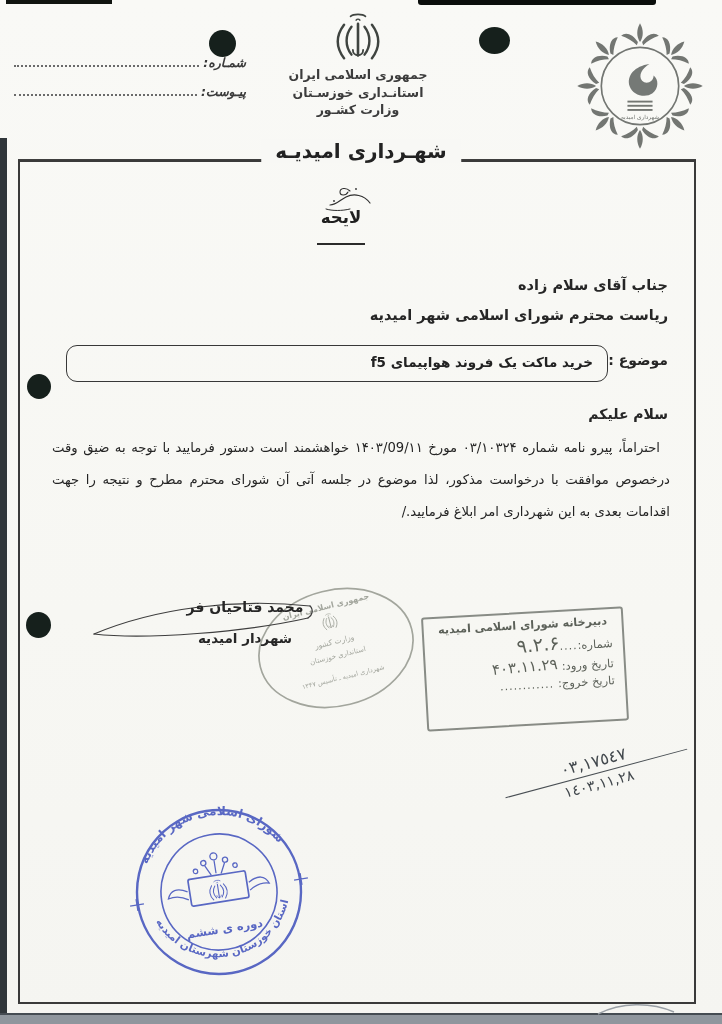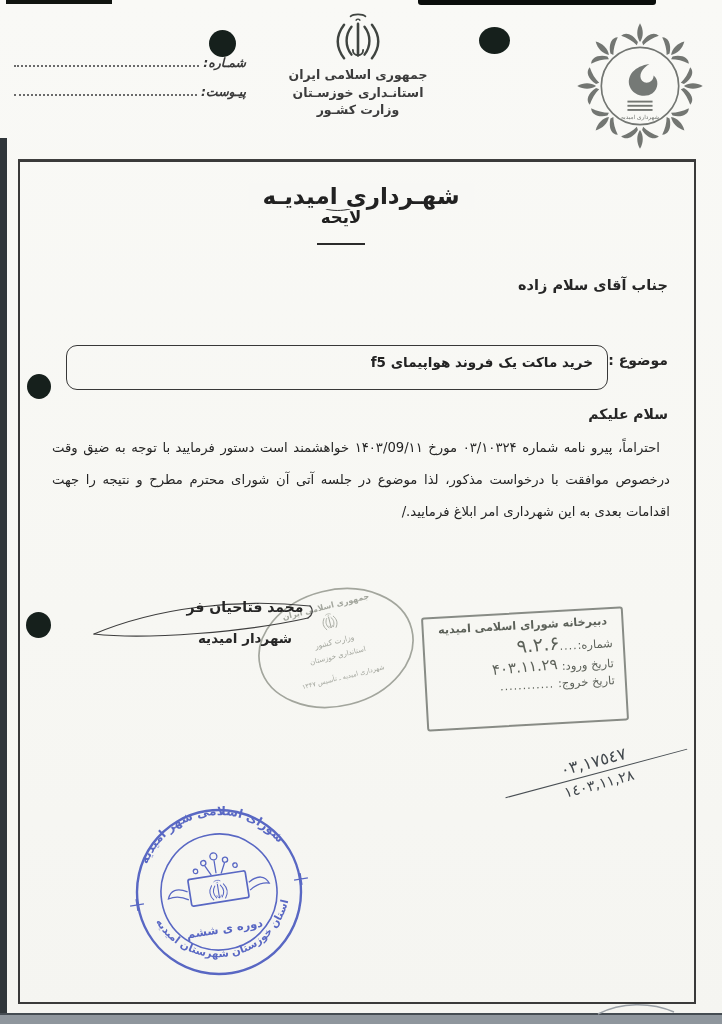--- a/index.html
+++ b/index.html
@@ -21,33 +21,33 @@
   .flabel{font-size:12.5px;font-weight:bold;color:#3a3a3a;white-space:nowrap;padding-left:4px;}
   .fdots{flex:1;border-bottom:2px dotted #6a6a6a;margin-bottom:3px;}
 
   .center-org{left:256px;top:10px;width:204px;text-align:center;color:#3c3c3c;}
   .center-org .org-line{font-size:12.5px;font-weight:bold;line-height:17.5px;}
 
   .logo-box{left:572px;top:18px;width:136px;height:136px;color:#5c605c;opacity:.85;}
 
   .title-rule{left:18px;top:159px;width:678px;height:2px;background:#3f3f3f;}
   .muni-title{left:50%;top:139px;transform:translateX(-50%);background:#f8f8f5;
-              padding:0 14px;font-size:23px;font-weight:bold;color:#222;white-space:nowrap;z-index:2;margin-top:44px;}
+              padding:0 14px;font-size:20px;font-weight:bold;color:#222;white-space:nowrap;z-index:2;}
 
   .frame{left:18px;top:160px;width:678px;height:844px;border:2px solid #3a3a3a;box-sizing:border-box;}
 
   .layehe{left:300px;top:208px;width:82px;text-align:center;font-size:16.5px;font-weight:bold;color:#1f1f1f;}
   .layehe span{border-bottom:2.2px solid #2b2b2b;padding:0 4px 16px;}
 
   .recipient{right:54px;top:270px;text-align:right;font-weight:bold;}
   .recipient .r1{font-size:14.5px;line-height:30px;}
   .recipient .r2{font-size:14.5px;line-height:30px;}
 
   .subject-label{right:54px;top:352px;font-size:14px;font-weight:bold;}
-  .subject-box{left:66px;top:345px;width:542px;height:45px;border:1.8px solid #383838;border-radius:11px;box-sizing:border-box;}
+  .subject-box{left:66px;top:345px;width:542px;height:37px;border:1.8px solid #383838;border-radius:11px;box-sizing:border-box;}
   .subject-text{padding:8px 14px 0 0;text-align:right;font-size:13.5px;font-weight:bold;color:#222;}
 
   .salutation{right:54px;top:406px;font-size:14px;font-weight:bold;}
 
   .body-par{left:52px;top:432px;width:618px;font-size:13.2px;line-height:31.8px;
             text-align:justify;text-align-last:right;color:#242424;text-indent:10px;}
 
   .sig-block{left:176px;top:599px;width:138px;text-align:center;z-index:3;}
   .sig-name{font-size:14px;font-weight:bold;margin-bottom:15px;white-space:nowrap;}
   .sig-title{font-size:13.5px;font-weight:bold;white-space:nowrap;}
@@ -157,20 +157,21 @@
       <circle cx="18" cy="18" r="0.9" fill="#2f2f2f" stroke="none"></circle>
     </g>
   </svg>
 
   <div class="abs layehe">
     <span>لایحه</span>
   </div>
 
   <div class="abs recipient">
     <div class="r1">جناب آقای سلام زاده</div>
+    <div class="r2">ریاست محترم شورای اسلامی شهر امیدیه</div>
   </div>
 
   <div class="abs subject-label">موضوع :</div>
   <div class="abs subject-box">
     <div class="subject-text">خرید ماکت یک فروند هواپیمای f5</div>
   </div>
 
   <div class="abs salutation">سلام علیکم</div>
   <div class="abs body-par">احتراماً، پیرو نامه شماره ۰۳/۱۰۳۲۴ مورخ ۱۴۰۳/09/۱۱ خواهشمند است دستور فرمایید با توجه به ضیق وقت درخصوص موافقت با درخواست مذکور، لذا موضوع در جلسه آتی آن شورای محترم مطرح و نتیجه را جهت اقدامات بعدی به این شهرداری امر ابلاغ فرمایید./</div>
 

